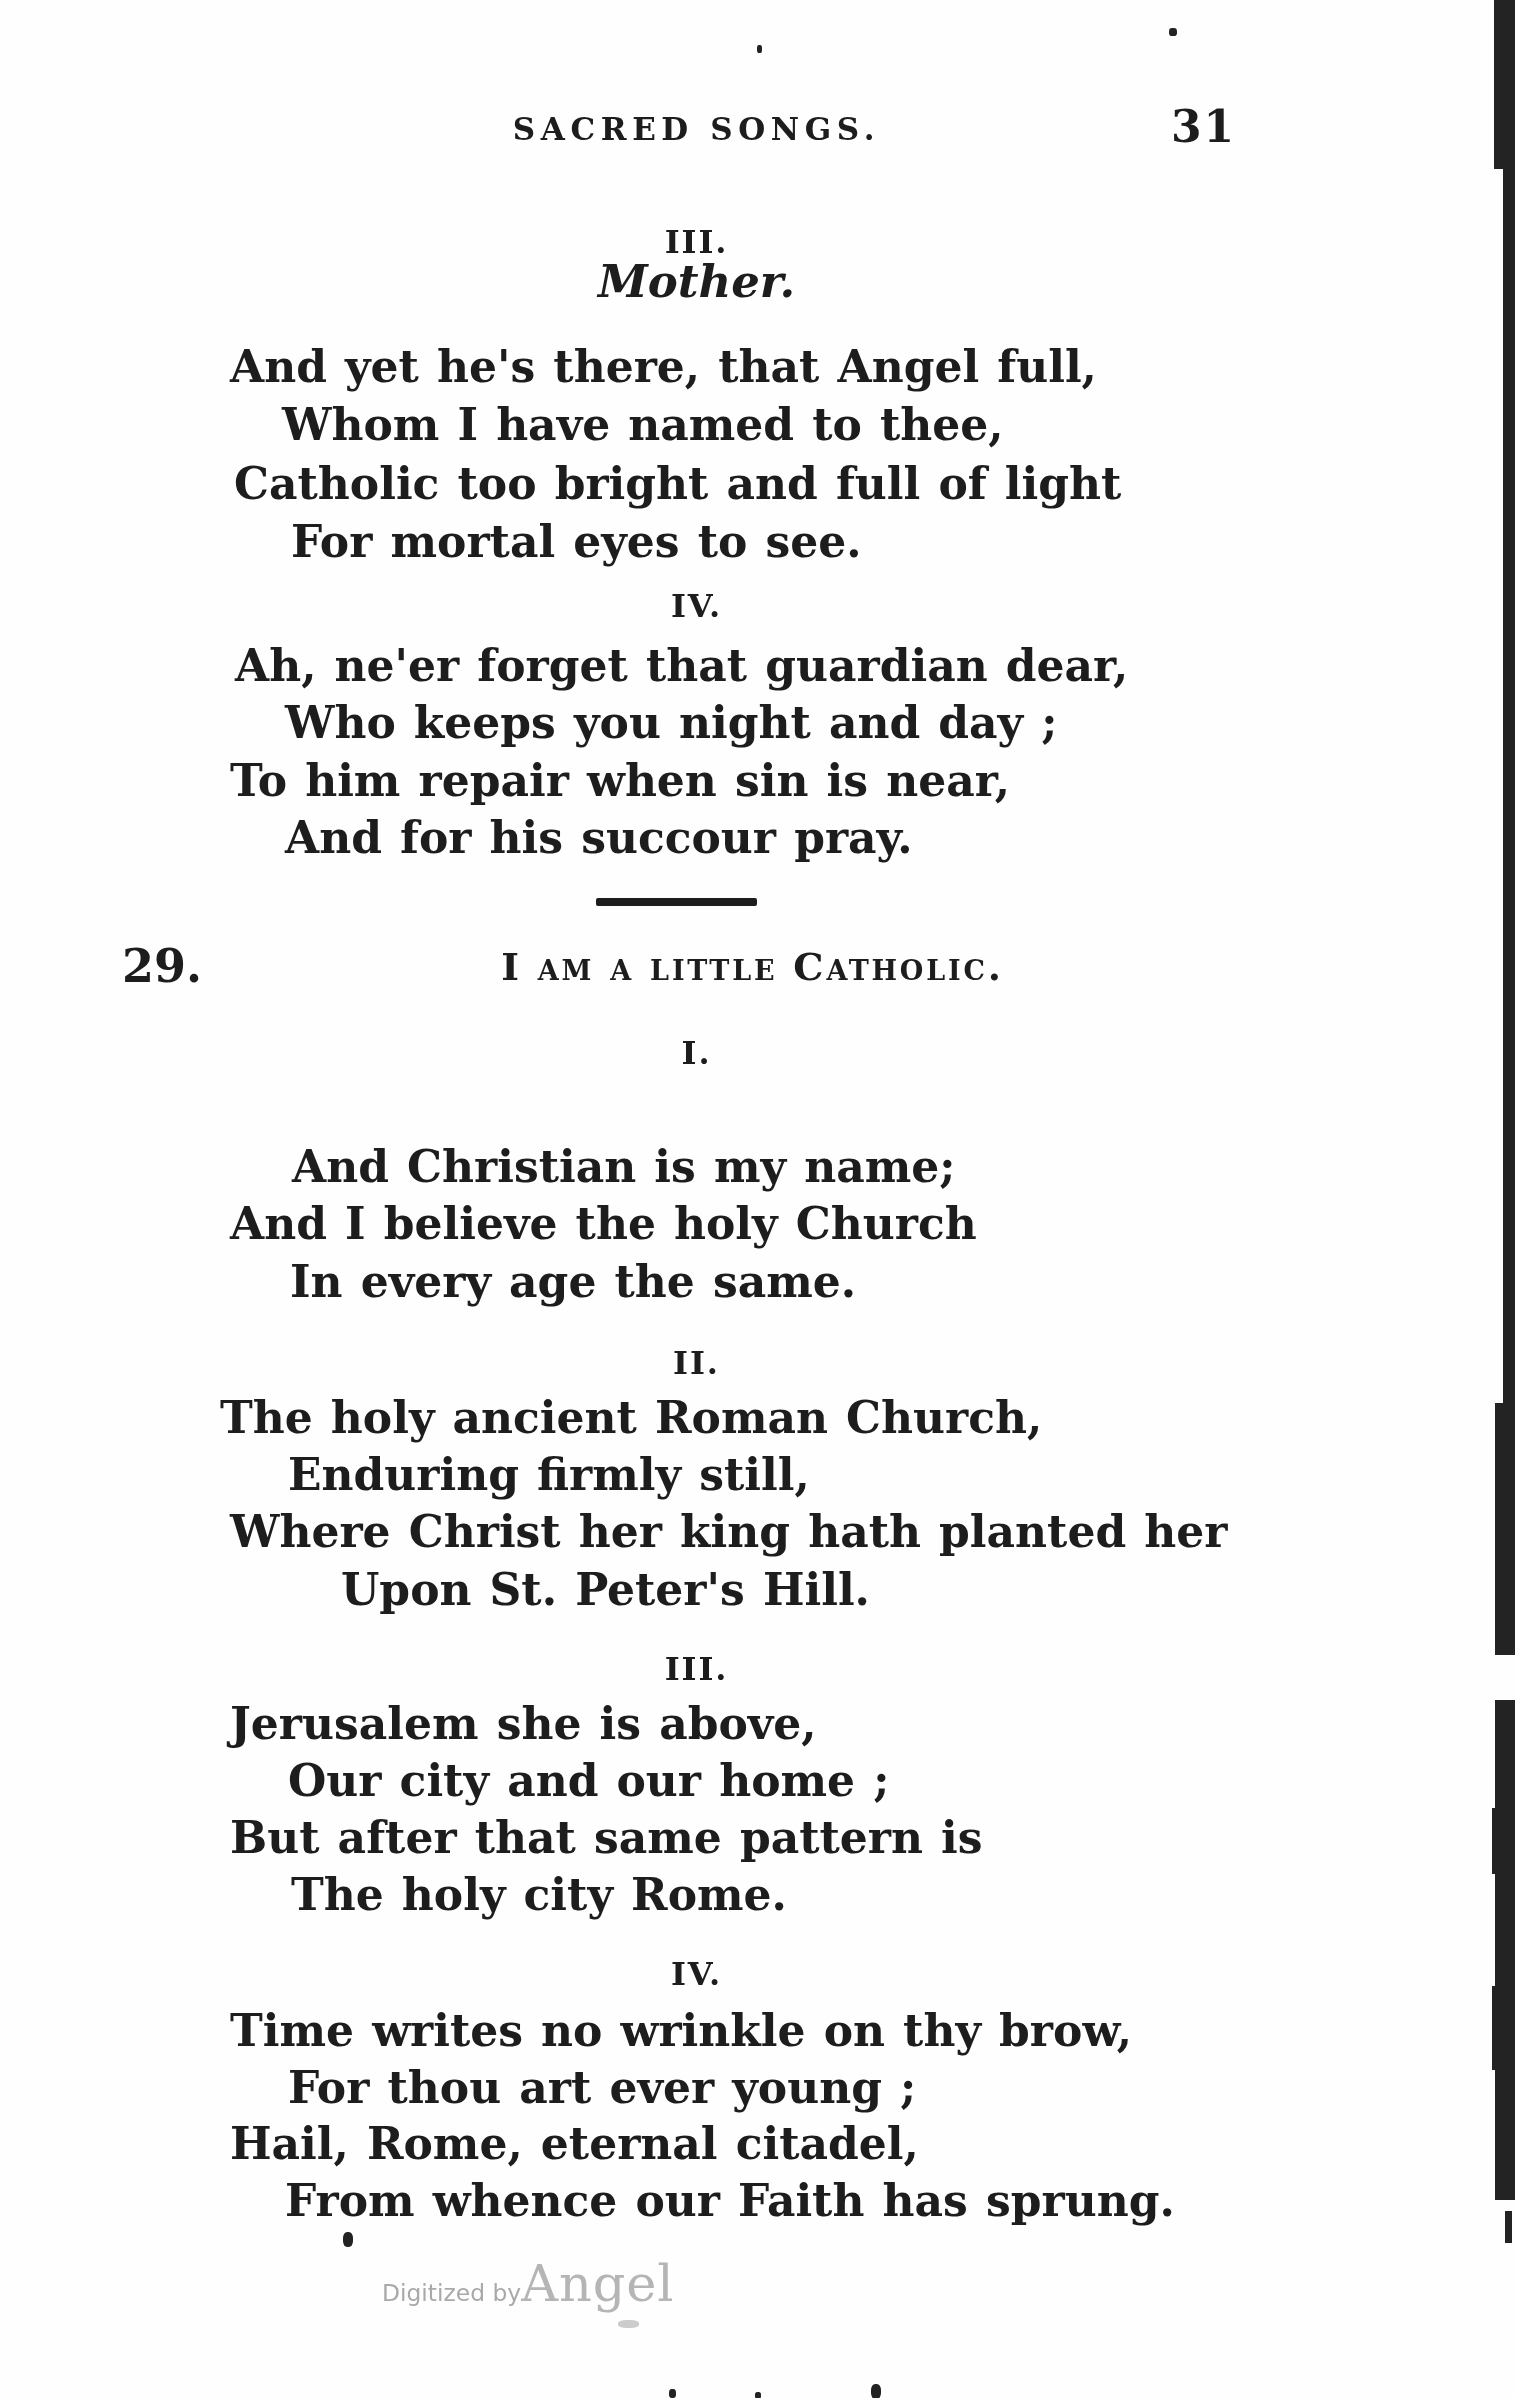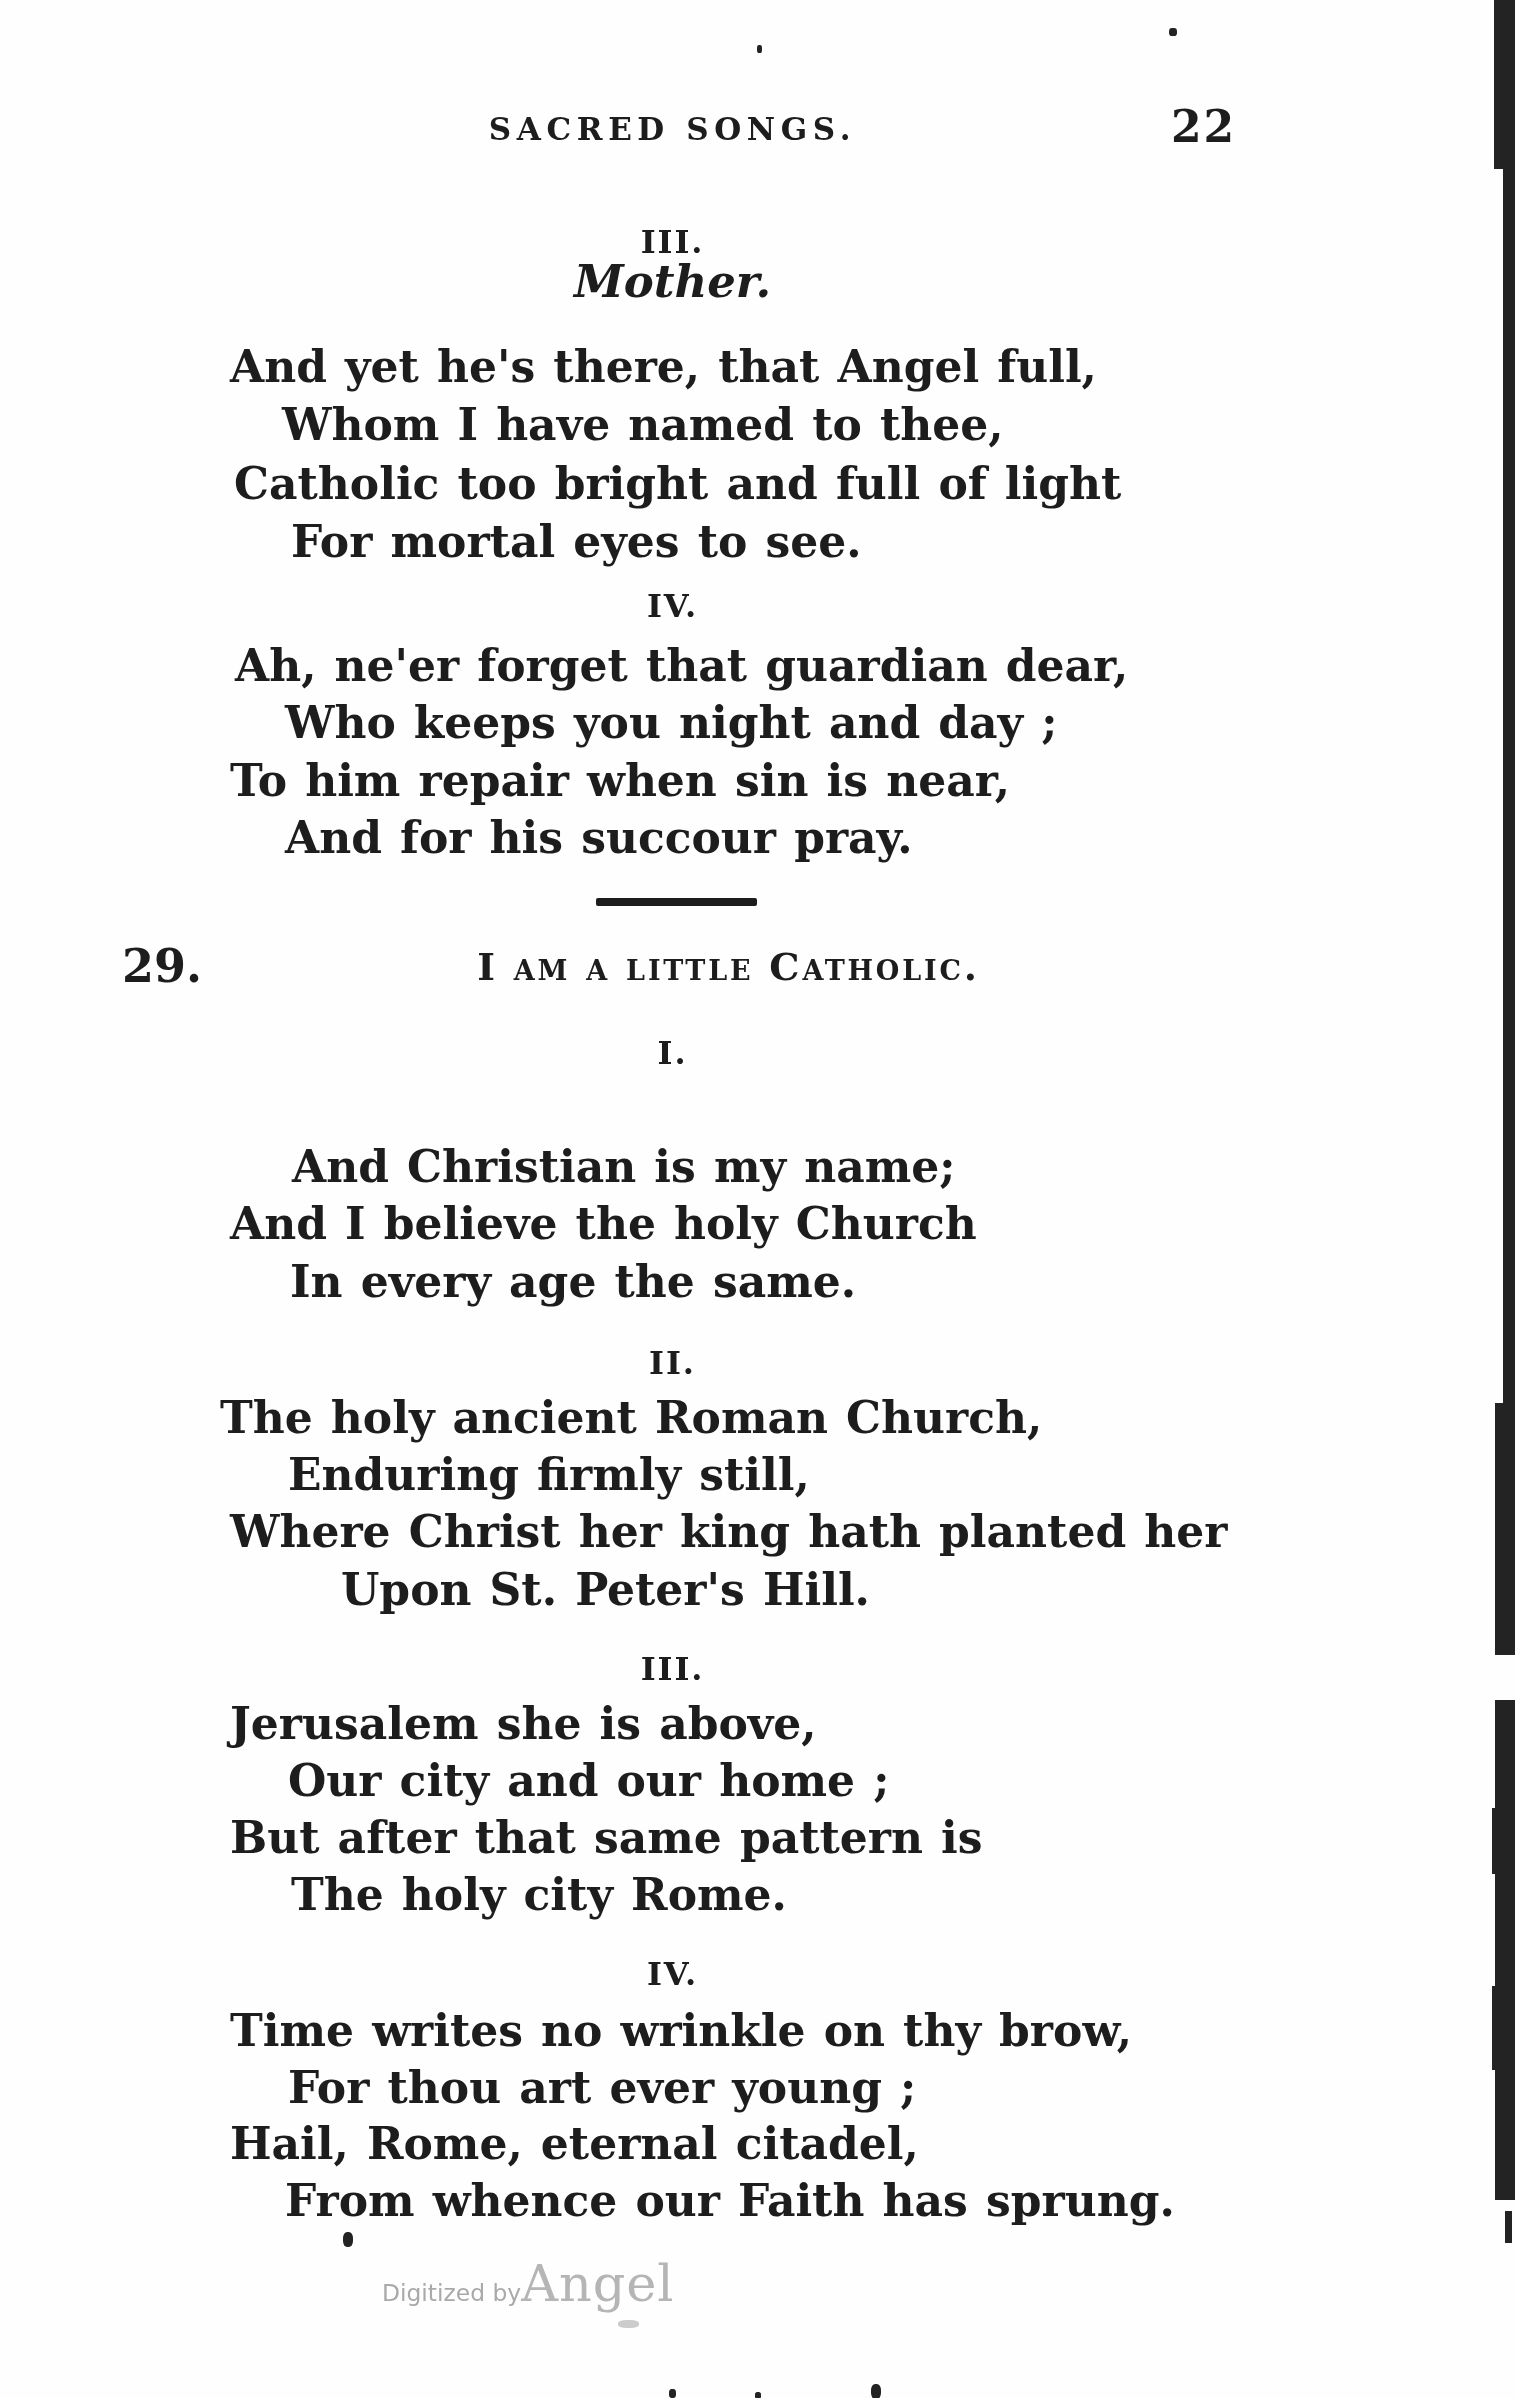--- a/index.html
+++ b/index.html
@@ -11,20 +11,21 @@
     overflow: hidden;
     font-family: "DejaVu Serif", serif;
     color: #1d1d1d;
   }
   .centered {
     position: absolute;
     left: 0;
     width: 1345px;
     text-align: center;
     white-space: nowrap;
+    padding-left: 24px;
   }
   .running-title {
     top: 111px;
     font-size: 31px;
     font-weight: 700;
     letter-spacing: 5.6px;
   }
   .page-number {
     position: absolute;
     left: 1171px;
@@ -98,21 +99,21 @@
   .scan-edge-notch { position: absolute; background: #fefefe; }
   .speck { position: absolute; background: #232323; border-radius: 40%; }
   .speck-gray { position: absolute; background: #cccccc; border-radius: 40%; }
 </style>
 </head>
 <body>
 
 <div class="page">
 
   <div class="centered running-title">SACRED SONGS.</div>
-  <div class="page-number">22</div>
+  <div class="page-number">31</div>
 
   <div class="centered numeral" style="top:223px">III.</div>
   <div class="centered song-title-italic">Mother.</div>
 
   <div class="pline" style="left:230px; top:343px">And yet he's there, that Angel full,</div>
   <div class="pline" style="left:282px; top:401px">Whom I have named to thee,</div>
   <div class="pline" style="left:234px; top:460px">Catholic too bright and full of light</div>
   <div class="pline" style="left:291px; top:518px">For mortal eyes to see.</div>
 
   <div class="centered numeral" style="top:587px">IV.</div>

